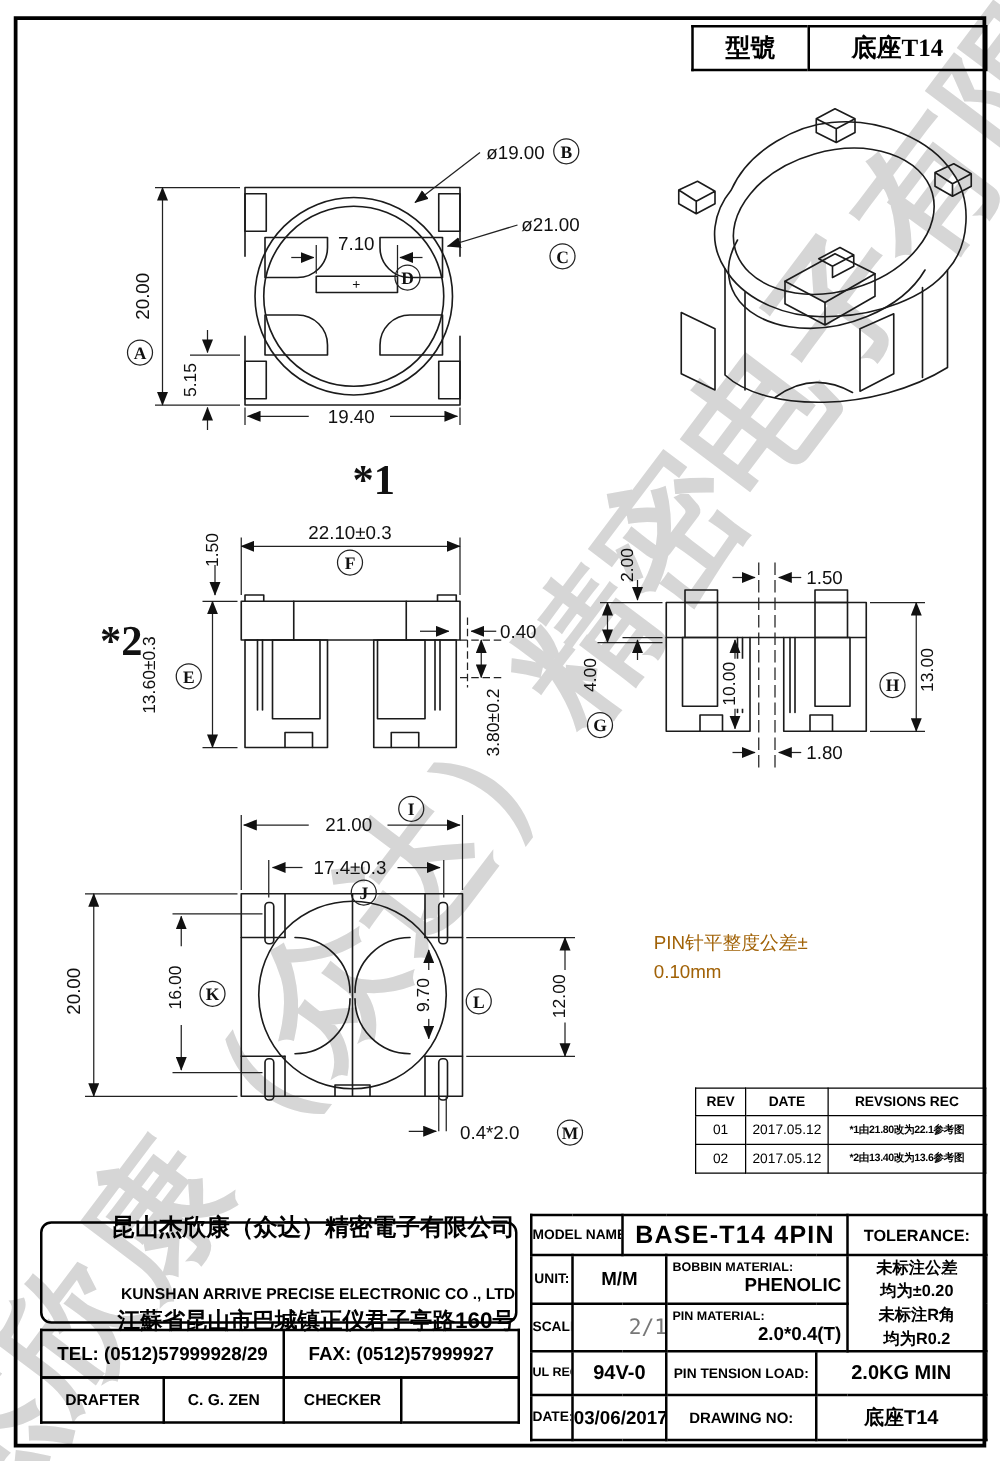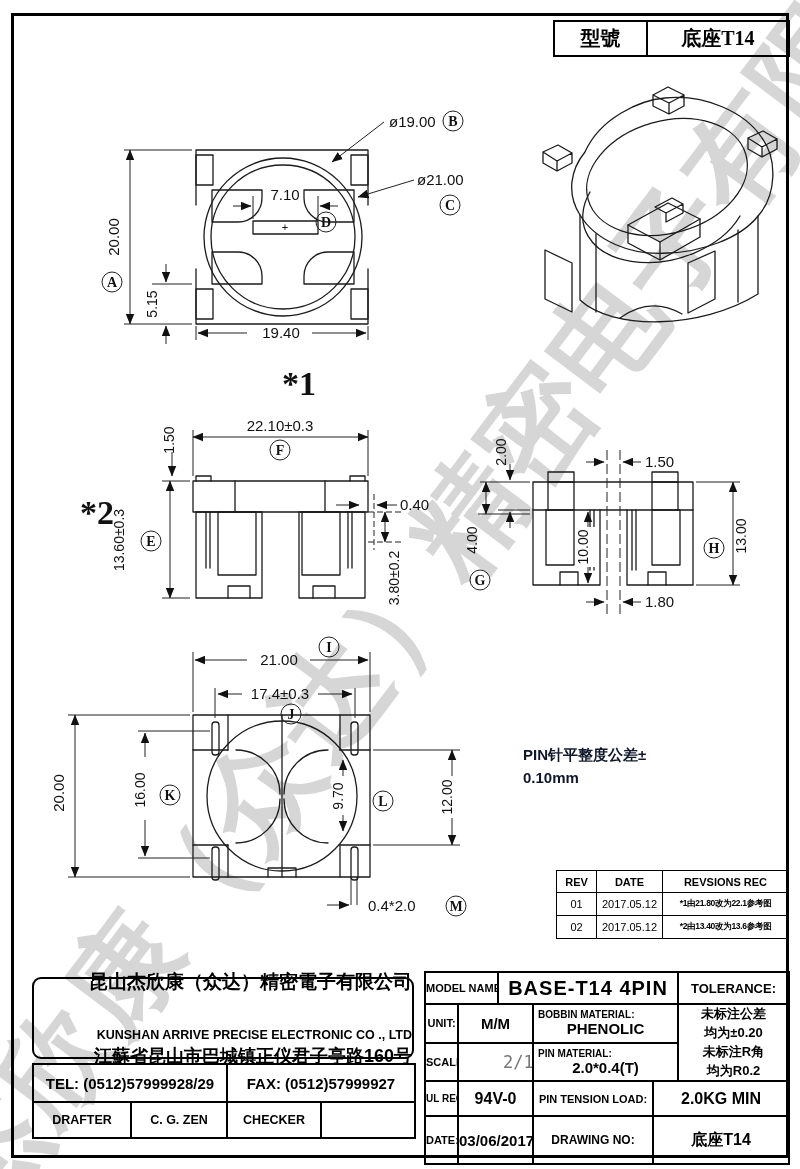--- a/index.html
+++ b/index.html
@@ -28,21 +28,21 @@
   .dash2 { stroke:#222; stroke-width:1; fill:none; stroke-dasharray:10 4; }
   text   { fill:#111; font-family:"Liberation Sans",sans-serif; }
   .t14 { font-size:14px; text-anchor:middle; }
   .t15 { font-size:15px; text-anchor:middle; }
   .ts  { font-size:15px; text-anchor:start; }
   .lbl { font-family:"Liberation Serif",serif; font-weight:700; font-size:14px; text-anchor:middle; }
   .star{ font-family:"Liberation Serif",serif; font-weight:700; font-size:34px; text-anchor:middle; }
   .plus{ font-size:11px; text-anchor:middle; }
   .wbg { fill:#fff; stroke:none; }
 
-  .pin-note { position:absolute; left:523px; top:744px; z-index:2; font-size:15px; font-weight:700; line-height:1.5; color:#0f172a; }
+  .pin-note { position:absolute; left:523px; top:744px; z-index:2; font-size:15px; font-weight:400; line-height:1.5; color:#a16207; }
 
   .rev-table { position:absolute; left:556px; top:870px; z-index:2; border-collapse:collapse; table-layout:fixed; }
   .rev-table td { border:1.5px solid #000; text-align:center; vertical-align:middle; overflow:hidden; white-space:nowrap; }
   .rev-table .hdr { font-weight:700; font-size:11px; height:22px; }
   .rev-table .r { font-size:11px; height:23px; }
   .rev-table .desc { font-weight:700; font-size:8.5px; letter-spacing:-0.3px; }
 
   .company-box { position:absolute; left:32px; top:977px; width:382px; height:82px; z-index:2;
     border:2px solid #000; border-radius:9px; display:flex; flex-direction:column; justify-content:center; align-items:flex-end; gap:2px; }
   .company-box .cn { font-size:19px; font-weight:700; white-space:nowrap; }
@@ -58,21 +58,21 @@
 
   .right-blk { left:424px; top:971px; width:364px; }
   .right-blk td { font-weight:700; }
   .lab { font-size:11px; }
   .lab10 { font-size:10px; }
   .big { font-size:20px; letter-spacing:1px; }
   .v15 { font-size:15px; }
   .v16 { font-size:16px; }
   .matcell { text-align:left !important; padding:1px 4px; }
   .matcell .mlab { font-size:10px; font-weight:700; text-align:left; line-height:1.1; }
-  .matcell .mval { font-size:15px; font-weight:700; text-align:center; line-height:1.2; }
+  .matcell .mval { font-size:15px; font-weight:700; text-align:right; line-height:1.2; }
   .tolcell { font-size:13px; line-height:1.45; }
   .scaleval { font-family:"DejaVu Sans Mono",monospace; color:#777; font-size:17px; font-weight:400 !important;padding-left:44px; }
 </style>
 </head>
 <body>
 
 <div class="page">
 
   <div class="watermark">昆山杰欣康（众达）精密电子有限公司</div>
   <div class="frame"></div>
@@ -396,21 +396,21 @@
         <div class="mlab">PIN MATERIAL:</div>
         <div class="mval">2.0*0.4(T)</div>
       </td>
     </tr>
     <tr style="height:35px">
       <td class="lab10">UL REC:</td>
       <td colspan="2" class="v16">94V-0</td>
       <td class="lab">PIN TENSION LOAD:</td>
       <td colspan="2" class="v16">2.0KG MIN</td>
     </tr>
-    <tr style="height:48px">
+    <tr style="height:36px">
       <td class="lab">DATE:</td>
       <td colspan="2" class="v15">03/06/2017</td>
       <td class="lab" style="font-size:12px">DRAWING NO:</td>
       <td colspan="2" class="v16">底座T14</td>
     </tr>
   </tbody>
     </table>
 
 </div>
 

